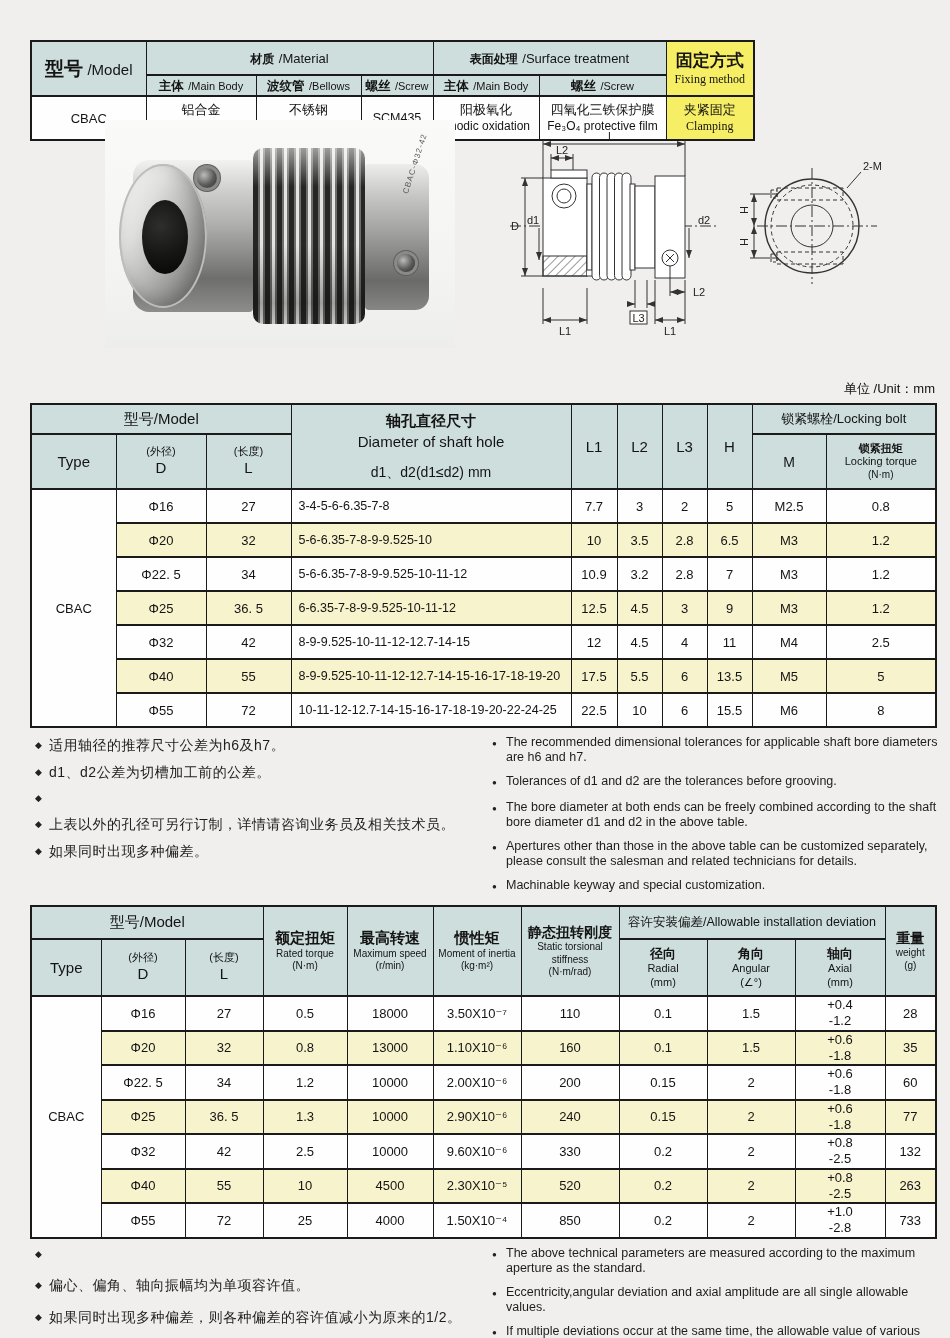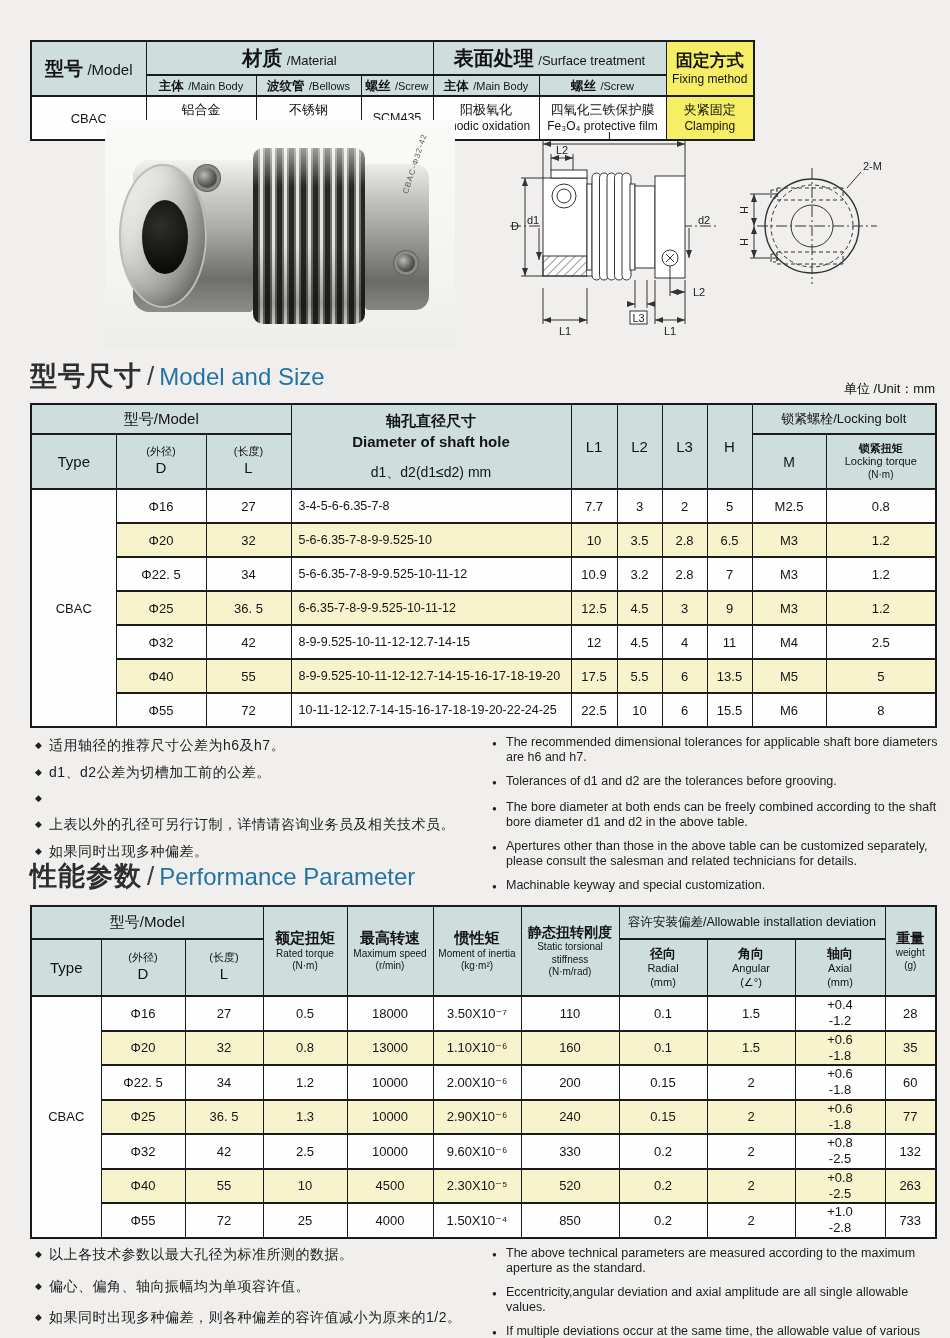--- a/index.html
+++ b/index.html
@@ -17,24 +17,24 @@
 
   
   table.dtab{border-collapse:collapse;table-layout:fixed;background:#fefefe;border:2px solid var(--border);}
   .dtab th,.dtab td{border:1px solid var(--border);border-top-width:2px;border-bottom-width:2px;
      padding:0 2px;text-align:center;vertical-align:middle;color:#141414;font-weight:400;}
   .dtab thead th{background:var(--header-bg);}
   .dtab tr.yl td{background:var(--row-yellow);}
   .dtab td.cell-left{text-align:left;padding-left:7px;}
   .pre{white-space:pre-line;line-height:1.25;}
   .fz10{font-size:10px;} .fz11{font-size:11px;} .fz12{font-size:12px;} .fz125{font-size:12.5px;}
-  .fz13{font-size:13px;} .fz14{font-size:14px;} .fz15{font-size:15px;} .fz16{font-size:20px;}
+  .fz13{font-size:13px;} .fz14{font-size:14px;} .fz15{font-size:15px;} .fz16{font-size:12px;}
   .fz17{font-size:17px;} .fz19{font-size:19px;}
   .bold{font-weight:700;} .semi{font-weight:600;}
-  .ycell{background:var(--highlight-yellow) !important;}
+  .ycell{background:var(--highlight-yellow) !important;font-family:Liberation Serif, serif;}
 
   
   #mat-table{position:absolute;left:30px;top:20px;width:723px;margin-top:20px;}
   #mat-table thead tr:nth-child(1){height:34px;}
   #mat-table thead tr:nth-child(2){height:20px;}
   #mat-table tbody tr{height:44px;}
 
   
   .sec-title{position:absolute;left:30px;white-space:nowrap;}
   .sec-title .zh{font-size:27px;font-weight:700;color:#2e2e2e;letter-spacing:1px;}
@@ -273,44 +273,41 @@
     <text x="233" y="96" text-anchor="start">d2</text>
     <text x="100" y="207" text-anchor="middle">L1</text>
     <text x="173.5" y="194" text-anchor="middle">L3</text>
     <text x="228" y="168" text-anchor="start">L2</text>
     <text x="205" y="207" text-anchor="middle">L1</text>
     <text x="283" y="82" text-anchor="middle" transform="rotate(-90 283 82)">H</text>
     <text x="283" y="114" text-anchor="middle" transform="rotate(-90 283 114)">H</text>
     <text x="398" y="42" text-anchor="start">2-M</text>
   </svg>
 
-  <div class="sec-title" style="top:358px;">
-    <span class="zh">型号尺寸</span><span class="slash">/</span><span class="en">Model and Size</span>
-  </div>
   <div id="unit-label">单位 /Unit：mm</div>
 
   <table id="size-table" class="dtab">
     <colgroup>
         <col style="width:85px">
         <col style="width:90px">
         <col style="width:85px">
         <col style="width:280px">
         <col style="width:46px">
         <col style="width:45px">
         <col style="width:45px">
         <col style="width:45px">
         <col style="width:74px">
         <col style="width:110px">
       </colgroup>
     <thead>
       <tr>
         <th colspan="3" class="fz15 semi">型号/Model</th>
         <th rowspan="2" class="hstack">
           <div class="fz15 semi" style="margin-bottom:2px;">轴孔直径尺寸</div>
-          <div class="fz15" style="margin-bottom:12px;font-weight:bold;">Diameter of shaft hole</div>
+          <div class="fz15" style="margin-bottom:12px;">Diameter of shaft hole</div>
           <div class="fz14">d1、d2(d1≤d2) mm</div>
         </th>
         <th rowspan="2" class="fz15">L1</th>
         <th rowspan="2" class="fz15">L2</th>
         <th rowspan="2" class="fz15">L3</th>
         <th rowspan="2" class="fz15">H</th>
         <th colspan="2" class="fz13 semi">锁紧螺栓/Locking bolt</th>
       </tr>
       <tr>
         <th class="fz15">Type</th>
@@ -449,23 +446,20 @@
     <div class="nitem">
         <span class="blt round">●</span>
         <span class="ntext">Apertures other than those in the above table can be customized separately, please consult the salesman and related technicians for details.</span>
       </div>
     <div class="nitem">
         <span class="blt round">●</span>
         <span class="ntext">Machinable keyway and special customization.</span>
       </div>
   </div>
 
-  <div class="sec-title" style="top:858px;">
-    <span class="zh">性能参数</span><span class="slash">/</span><span class="en">Performance Parameter</span>
-  </div>
 
   <table id="perf-table" class="dtab">
     <colgroup>
         <col style="width:70px">
         <col style="width:84px">
         <col style="width:78px">
         <col style="width:84px">
         <col style="width:86px">
         <col style="width:88px">
         <col style="width:98px">
@@ -623,21 +617,20 @@
         <td class="pre">+1.0
 -2.8</td>
         <td>733</td>
       </tr>
     </tbody>
   </table>
 
   <div class="notes-col zh-note gap-lg" style="left:35px;top:1246px;width:450px;">
     <div class="nitem">
         <span class="blt">◆</span>
-        <span class="ntext">以上各技术参数以最大孔径为标准所测的数据。</span>
       </div>
     <div class="nitem">
         <span class="blt">◆</span>
         <span class="ntext">偏心、偏角、轴向振幅均为单项容许值。</span>
       </div>
     <div class="nitem">
         <span class="blt">◆</span>
         <span class="ntext">如果同时出现多种偏差，则各种偏差的容许值减小为原来的1/2。</span>
       </div>
   </div>

